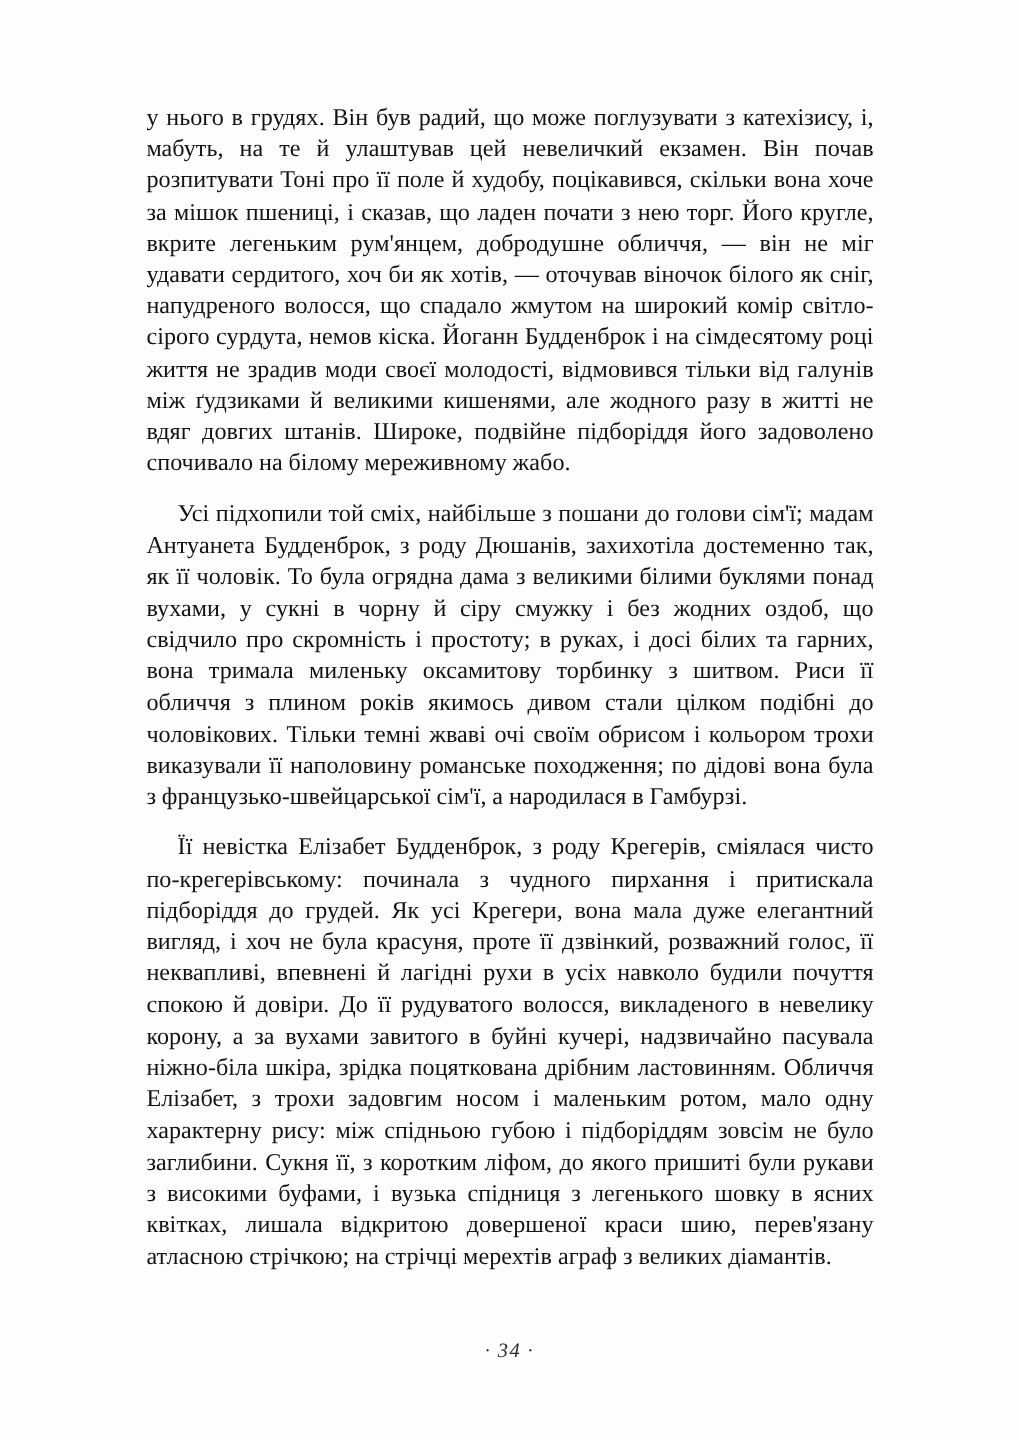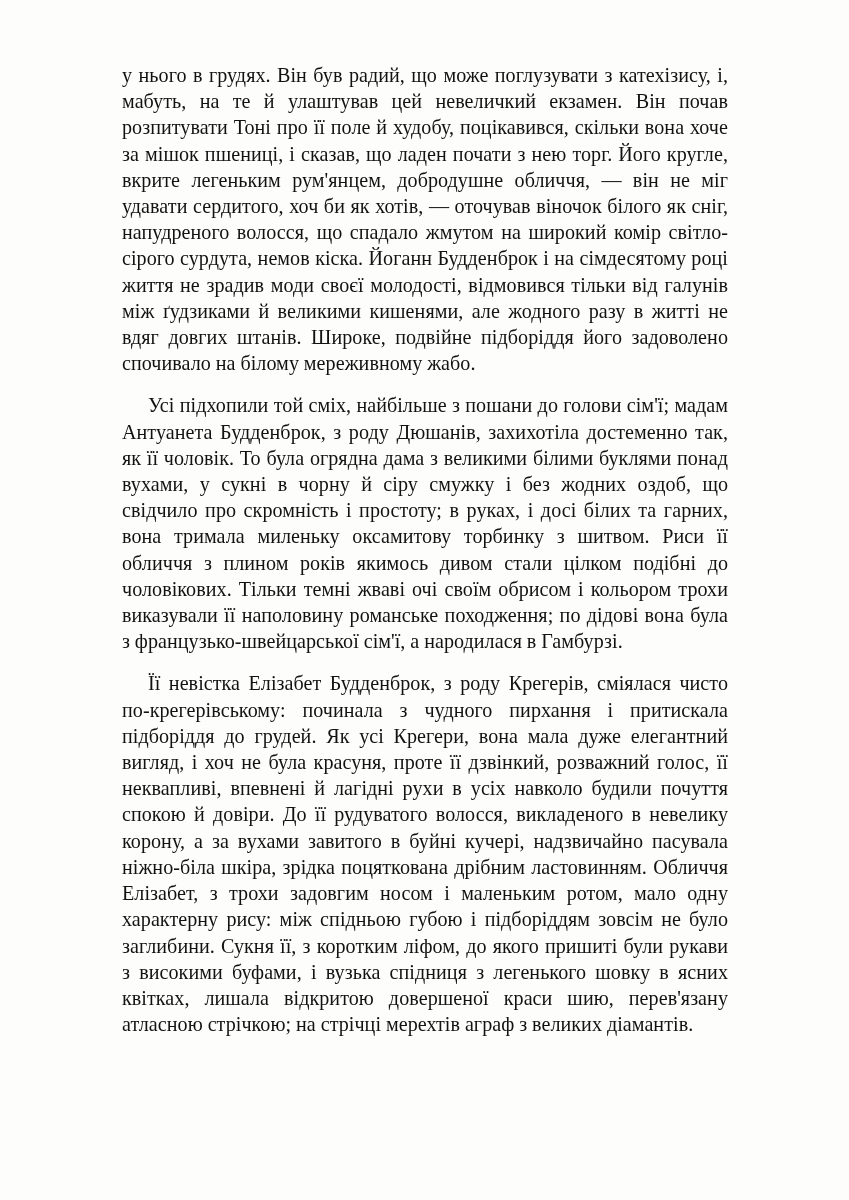--- a/index.html
+++ b/index.html
@@ -37,20 +37,21 @@
     line-height: 26.2px;
     color: #121212;
     text-indent: 26px;
     hyphens: manual;
     -webkit-hyphens: manual;
     word-spacing: -0.2px;
     letter-spacing: 0.05px;
   }
   .para.first {
     text-indent: 0;
+    margin-top: 23px;
   }
   .para + .para {
     margin-top: 16px;
   }
   .folio {
     position: absolute;
     left: 0;
     top: 1116px;
     width: 849px;
     text-align: center;
@@ -64,14 +65,15 @@
 <body>
 
 <div class="page">
 
   <div class="text-block">
     <p class="para first">у нього в грудях. Він був радий, що може поглузувати з катехізису, і, мабуть, на те й улаштував цей невеличкий екзамен. Він почав розпитувати Тоні про її поле й худобу, поцікавився, скільки вона хоче за мішок пшениці, і сказав, що ладен почати з нею торг. Його кругле, вкрите легеньким рум'янцем, добродушне обличчя, — він не міг удавати сердитого, хоч би як хотів, — оточував віночок білого як сніг, напудреного волосся, що спадало жмутом на широкий комір світло-сірого сурдута, немов кіска. Йоганн Будденброк і на сімдесятому році життя не зрадив моди своєї молодості, відмовився тільки від галунів між ґудзиками й великими кишенями, але жодного разу в житті не вдяг довгих штанів. Широке, подвійне підборіддя його задоволено спочивало на білому мереживному жабо.</p>
     <p class="para">Усі підхопили той сміх, найбільше з пошани до голови сім'ї; мадам Антуанета Будденброк, з роду Дюшанів, захихотіла достеменно так, як її чоловік. То була огрядна дама з великими білими буклями понад вухами, у сукні в чорну й сіру смужку і без жодних оздоб, що свідчило про скромність і простоту; в руках, і досі білих та гарних, вона тримала миленьку оксамитову торбинку з шитвом. Риси її обличчя з плином років якимось дивом стали цілком подібні до чоловікових. Тільки темні жваві очі своїм обрисом і кольором трохи виказували її наполовину романське походження; по дідові вона була з французько-швейцарської сім'ї, а народилася в Гамбурзі.</p>
     <p class="para">Її невістка Елізабет Будденброк, з роду Крегерів, сміялася чисто по-крегерівському: починала з чудного пирхання і притискала підборіддя до грудей. Як усі Крегери, вона мала дуже елегантний вигляд, і хоч не була красуня, проте її дзвінкий, розважний голос, її неквапливі, впевнені й лагідні рухи в усіх навколо будили почуття спокою й довіри. До її рудуватого волосся, викладеного в невелику корону, а за вухами завитого в буйні кучері, надзвичайно пасувала ніжно-біла шкіра, зрідка поцяткована дрібним ластовинням. Обличчя Елізабет, з трохи задовгим носом і маленьким ротом, мало одну характерну рису: між спідньою губою і підборіддям зовсім не було заглибини. Сукня її, з коротким ліфом, до якого пришиті були рукави з високими буфами, і вузька спідниця з легенького шовку в ясних квітках, лишала відкритою довершеної краси шию, перев'язану атласною стрічкою; на стрічці мерехтів аграф з великих діамантів.</p>
   </div>
 
+  <div class="folio">· 34 ·</div>
 
 </div>
 
 </body></html>

